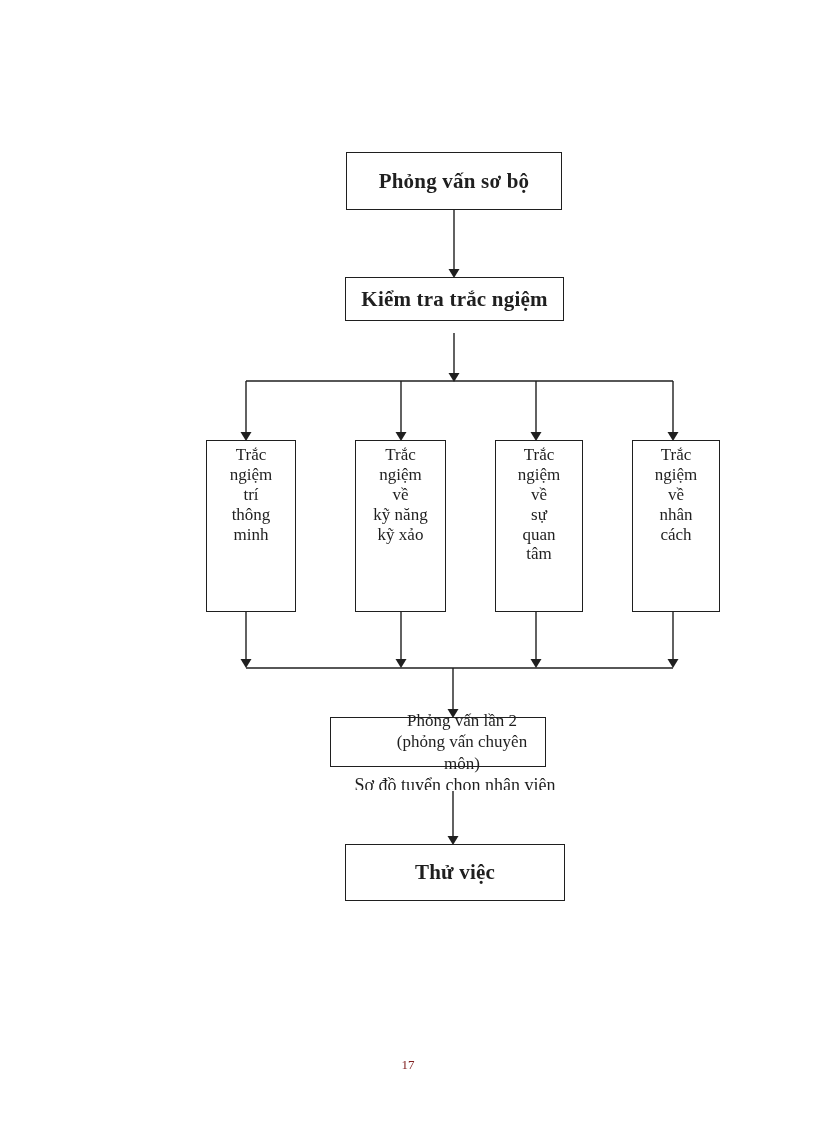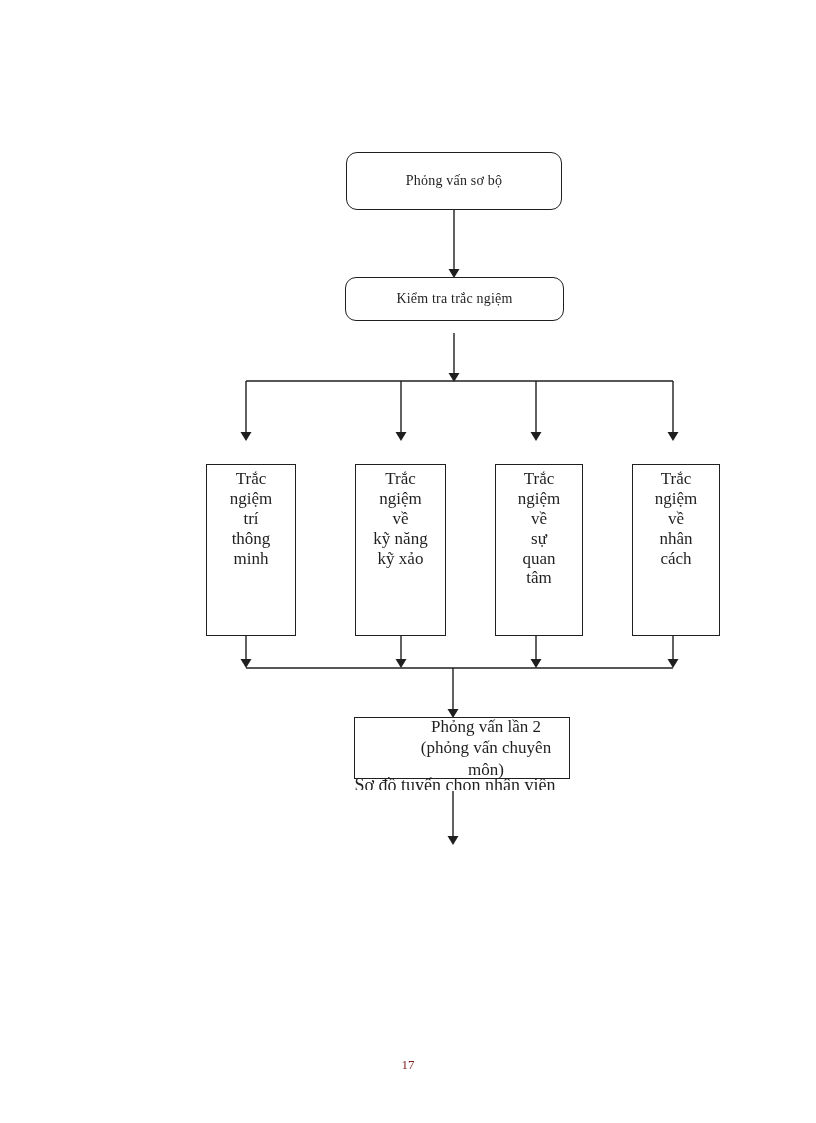--- a/index.html
+++ b/index.html
@@ -21,35 +21,34 @@
     position:absolute;
     box-sizing:border-box;
     border:1.6px solid #1f1f1f;
     background:#ffffff;
     display:flex;
     align-items:center;
     justify-content:center;
     text-align:center;
   }
   .node .label { white-space:pre-line; }
-  .node-bold { font-weight:normal; font-size:14px; letter-spacing:0.2px;border-radius:11px; }
+  .node-bold { font-weight:bold; font-size:21px; letter-spacing:0.2px; }
   .node-a { left:346px; top:152px; width:216px; height:58px; }
   .node-b { left:345px; top:277px; width:219px; height:44px; }
   .node-tall {
     top:440px; height:172px;
     font-size:17px; line-height:1.17;
     align-items:flex-start;
     padding-top:4px;
-    margin-top:24px;
   }
   .node-t1 { left:206px; width:90px; }
   .node-t2 { left:355px; width:91px; }
   .node-t3 { left:495px; width:88px; }
   .node-t4 { left:632px; width:88px; }
-  .node-c { left:354px; top:717px; width:216px; height:62px; font-size:17px; line-height:1.25;padding-left:48px; }
+  .node-c { left:330px; top:717px; width:216px; height:50px; font-size:17px; line-height:1.25;padding-left:48px; }
   .node-d { left:345px; top:844px; width:220px; height:57px; }
   .caption-clip {
     position:absolute;
     left:330px; top:775px; width:250px; height:15px;
     overflow:hidden;
     text-align:center;
     font-size:18px; line-height:20px;
     color:#1f1f1f;
   }
   .page-number {
@@ -145,18 +144,21 @@
 
   <div class="node node-c">
     <span class="label">Phỏng vấn lần 2
 (phỏng vấn chuyên môn)</span>
   </div>
 
   <div class="caption-clip">
     <span>Sơ đồ tuyển chọn nhân viên</span>
   </div>
 
+  <div class="node node-d node-bold">
+    <span class="label">Thử việc</span>
+  </div>
 
   <div class="page-number">
     <span>17</span>
   </div>
 
 </div>
 
 </body></html>

